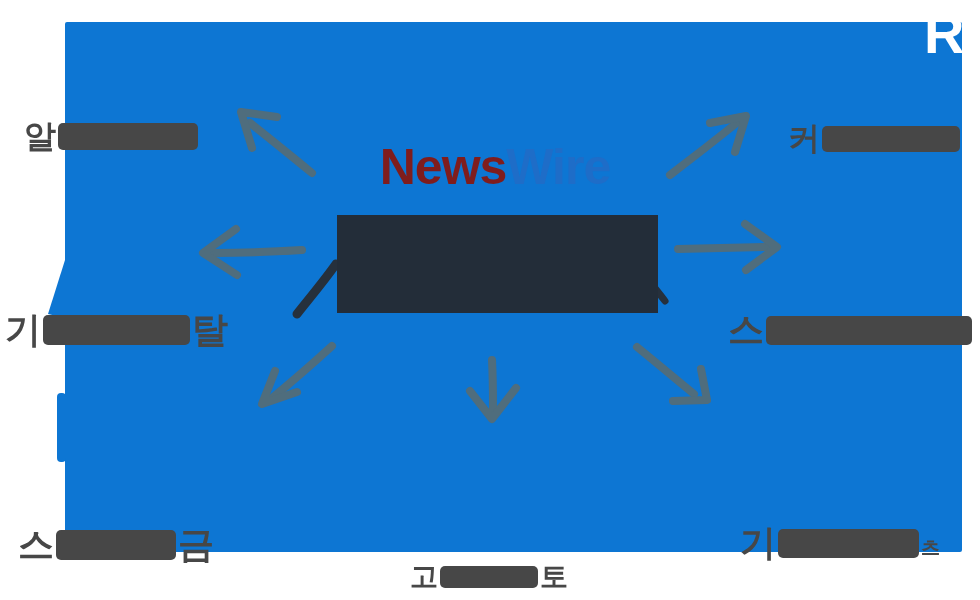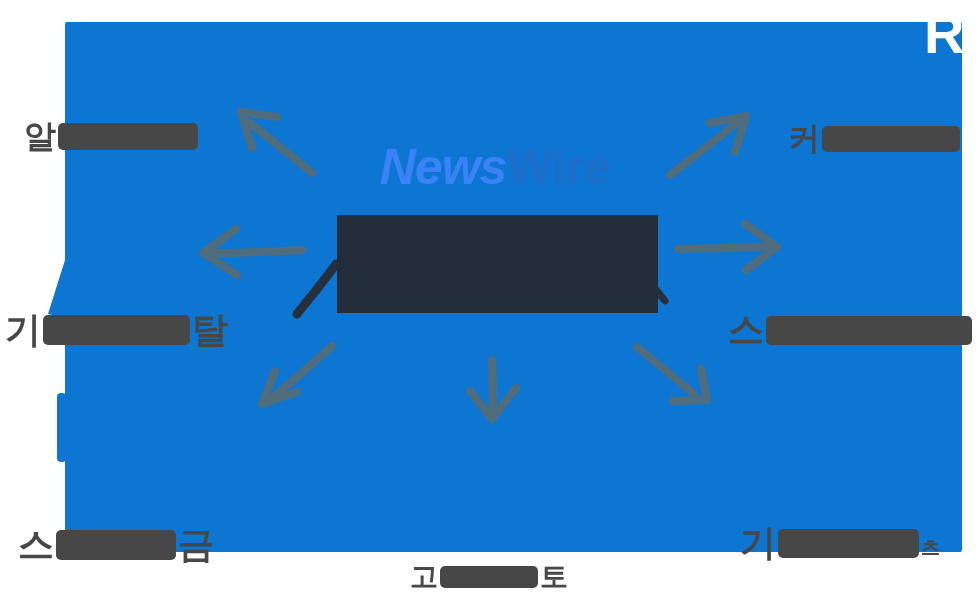--- a/index.html
+++ b/index.html
@@ -13,21 +13,21 @@
   }
   .corner-letter{
     position:absolute;left:924px;top:6px;width:70px;
     color:#ffffff;font-size:56px;font-weight:800;line-height:56px;
   }
   .logo{
     position:absolute;left:300px;top:140px;width:390px;
     text-align:center;font-size:50px;font-weight:800;letter-spacing:-1px;
     line-height:54px;white-space:nowrap;
   }
-  .logo .news{color:#3b82f6;font-style:italic;}
+  .logo .news{color:#7f1d1d;}
   .logo .wire{color:#1e6dc8;}
   .center-box{
     position:absolute;left:337px;top:215px;width:321px;height:98px;
     background:#232d39;
   }
   .overlay{position:absolute;left:0;top:0;width:980px;height:600px;pointer-events:none;}
   .label{
     position:absolute;display:flex;align-items:center;gap:2px;
     color:#474747;font-weight:800;
   }

